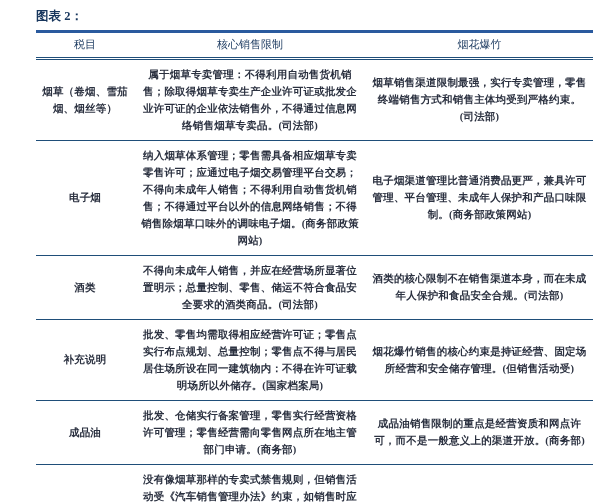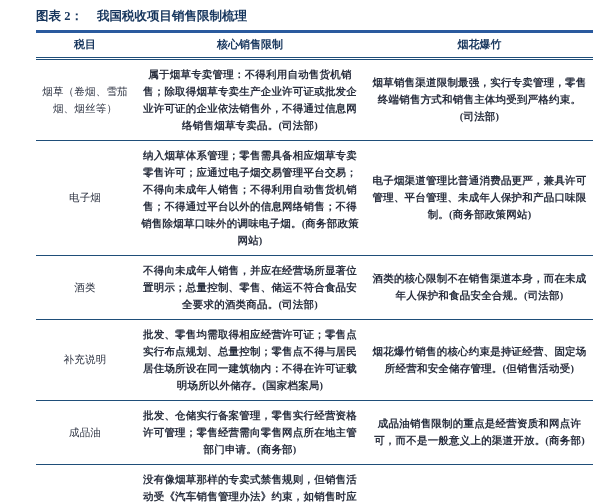--- a/index.html
+++ b/index.html
@@ -35,47 +35,46 @@
   table{
     border-collapse:collapse;
     width:557px;
     table-layout:fixed;
     font-size:10.5px;
   }
   col.c1{width:98px;}
   col.c2{width:232px;}
   col.c3{width:227px;}
   thead th{
-    font-weight:bold;color:var(--navy);
+    font-weight:normal;color:var(--navy);
     text-align:center;vertical-align:middle;
     padding:4px 2px 5px 2px;
     border-bottom:3px double var(--rule);
     font-size:11px;
   }
   tbody td{
     text-align:center;vertical-align:middle;
     padding:6px 5px;
     line-height:1.62;
     font-weight:600;
     border-bottom:1.4px solid var(--rule);
     letter-spacing:0.2px;
   }
   tbody tr:last-child td{
     border-bottom:2.4px solid var(--rule);
   }
-  td.item{font-weight:normal;}
+  td.item{font-weight:bold;}
 </style>
 </head>
 <body>
 
 <div class="page">
 
   <div class="title-row">
     <span>图表 2：</span>
-    <span>我国税收项目销售限制梳理</span>
   </div>
   <div class="title-rule"></div>
 
   <table>
     <colgroup>
         <col class="c1">
         <col class="c2">
         <col class="c3">
       </colgroup>
     <thead>

